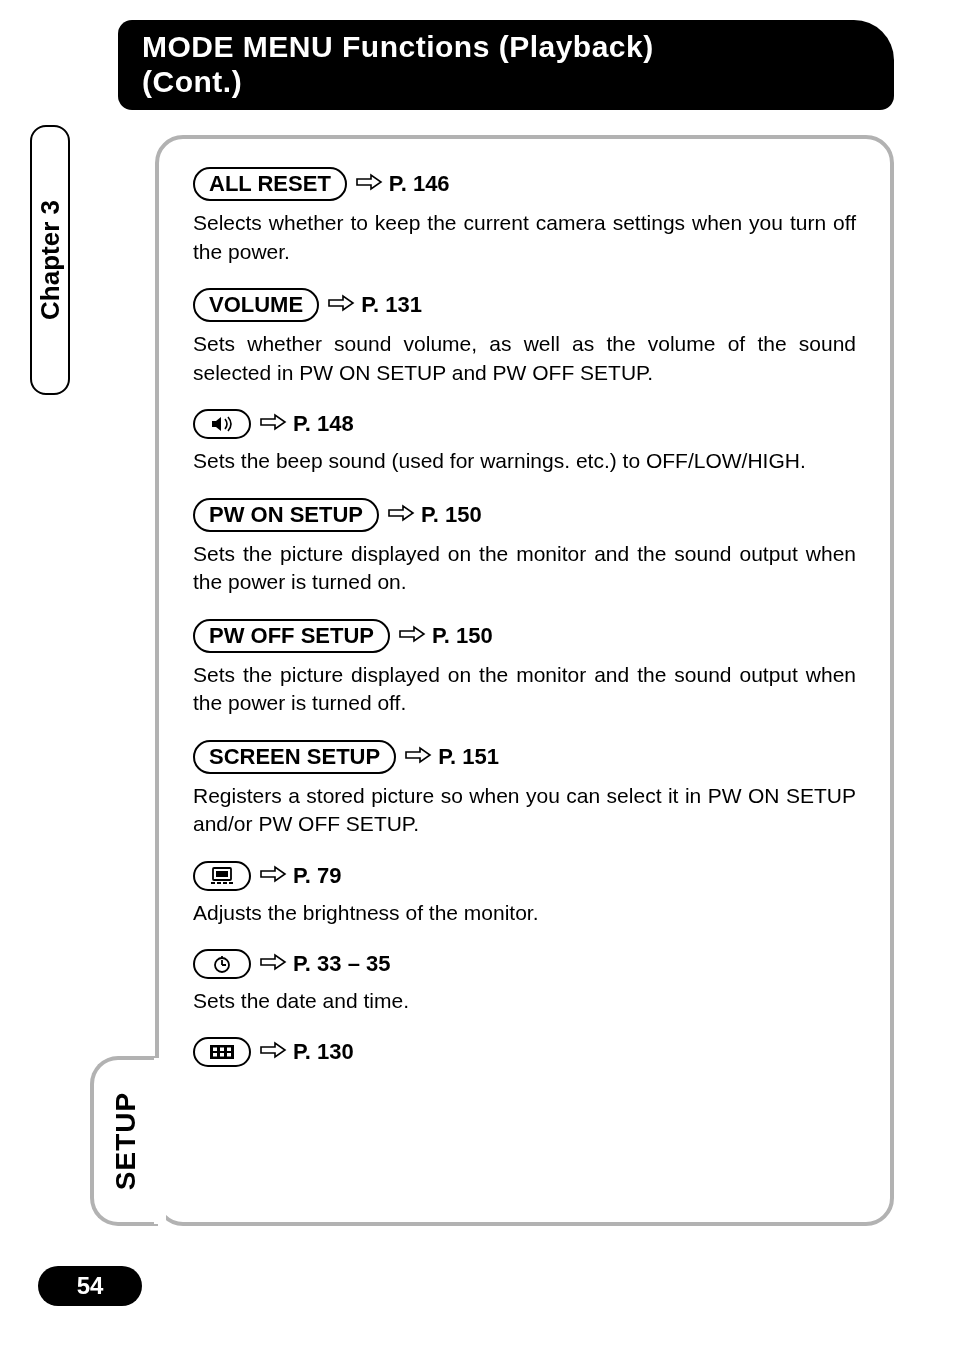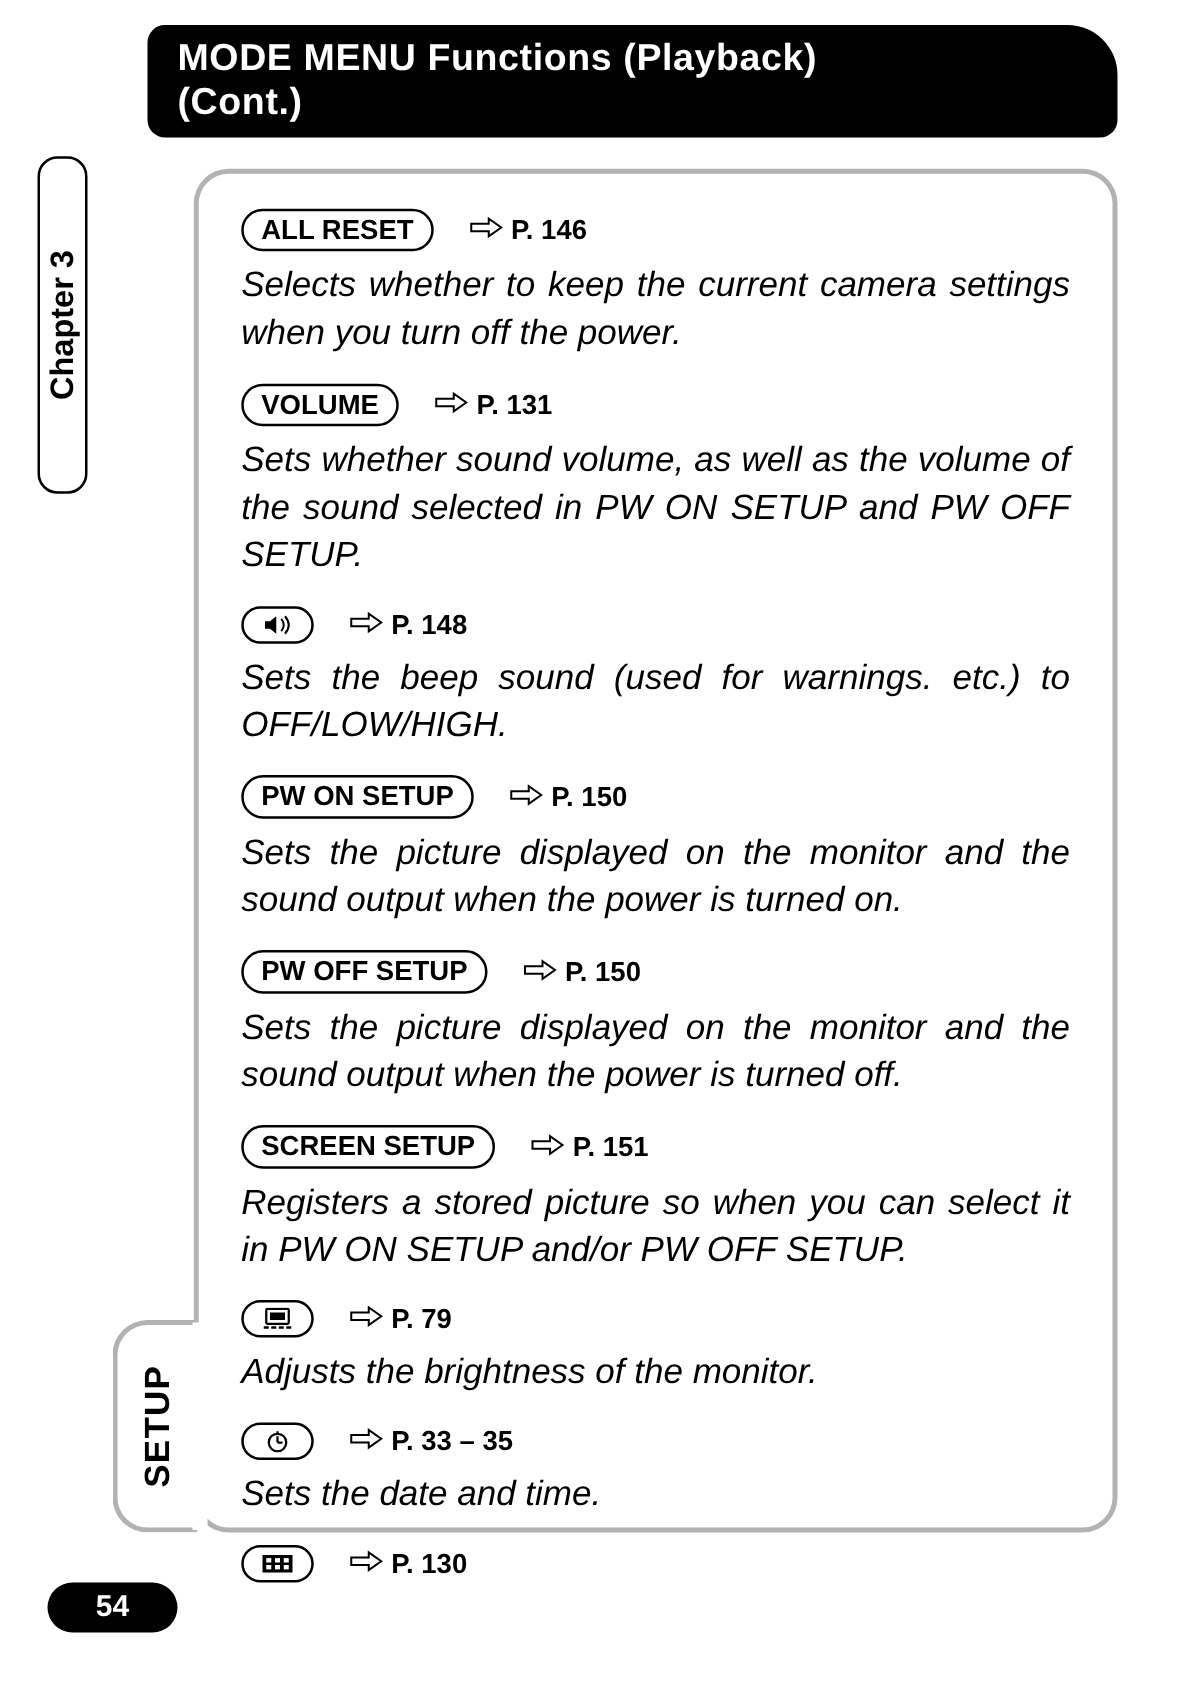--- a/index.html
+++ b/index.html
@@ -100,21 +100,21 @@
     font-size: 28px;
     font-weight: 900;
     letter-spacing: 1px;
   }
 
   
   .item { margin-bottom: 22px; }
   .item-head {
     display: flex;
     align-items: center;
-    gap: 28px;
+    gap: 8px;
     margin-bottom: 8px;
   }
   .pill {
     display: inline-flex;
     align-items: center;
     justify-content: center;
     border: 2.5px solid #000;
     border-radius: 999px;
     padding: 2px 14px;
     font-size: 22px;
@@ -125,24 +125,23 @@
   .pill.icon-only { padding: 2px 14px; min-width: 58px; height: 30px; }
   .page-ref {
     display: inline-flex;
     align-items: flex-start;
     gap: 6px;
     font-size: 22px;
     font-weight: 900;
     font-family: Arial, sans-serif;
   }
   .desc {
-    font-size: 28px;
+    font-size: 21px;
     line-height: 1.35;
     text-align: justify;
-    font-style: italic;
   }
 
   
   .hand-icon {
     width: 28px;
     height: 18px;
     display: inline-block;
   }
 
   

